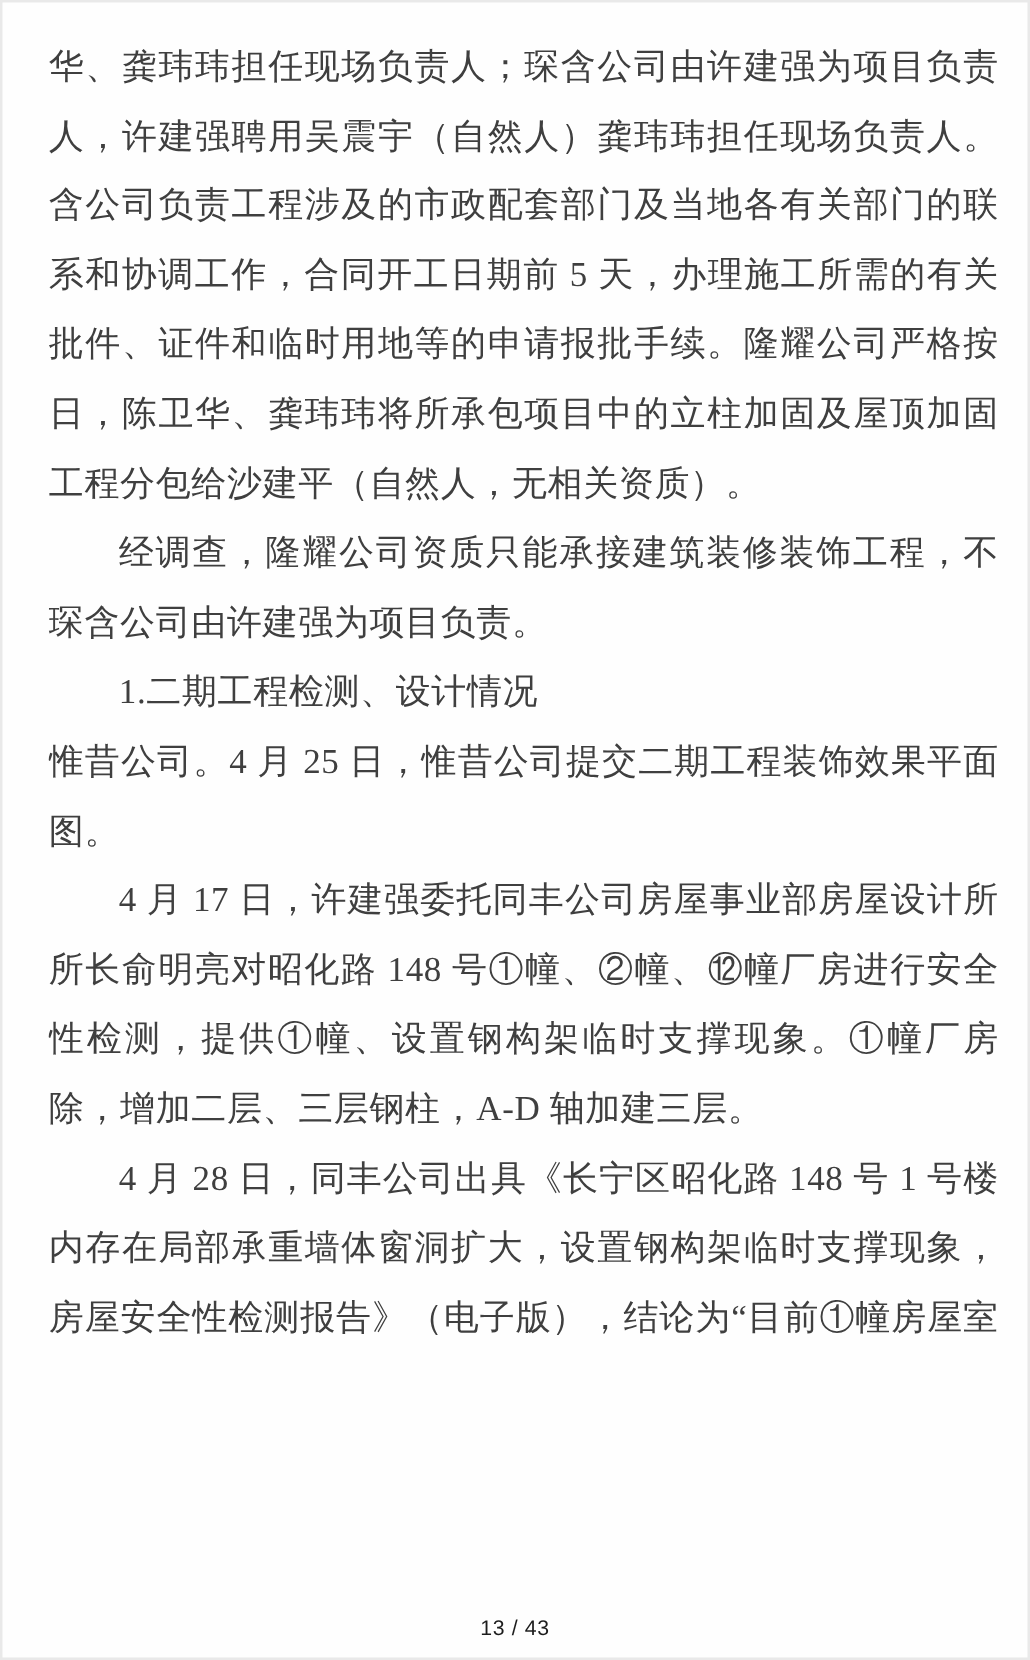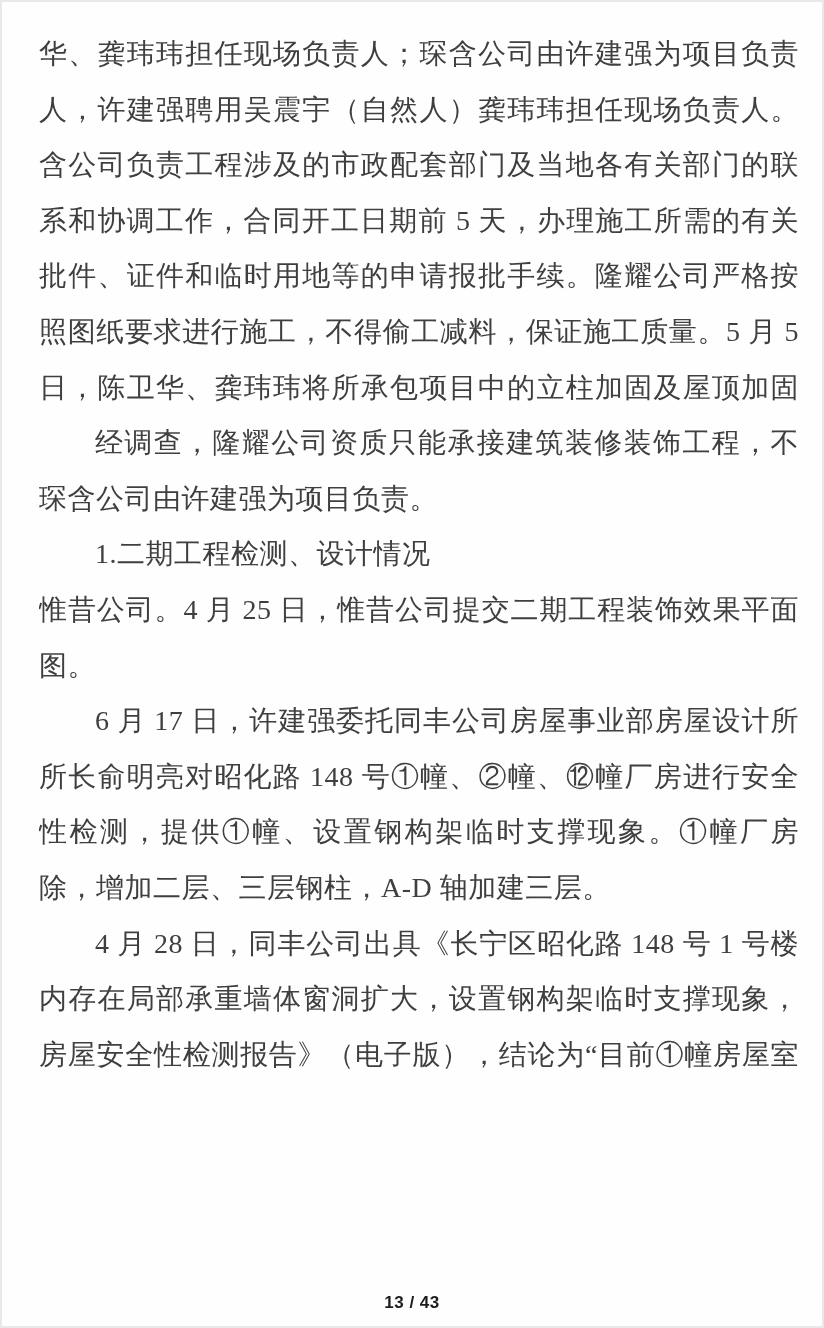--- a/index.html
+++ b/index.html
@@ -44,43 +44,43 @@
   .footer {
     position: absolute;
     left: 0;
     right: 0;
     top: 1291px;
     text-align: center;
   }
   .footer span {
     font-family: "Liberation Sans", "DejaVu Sans", sans-serif;
     font-size: 17px;
-    font-weight: bold;
+    font-weight: normal;
     color: #1c1c1c;
     letter-spacing: 0.5px;
   }
 </style>
 </head>
 <body>
 
 <div class="page">
   <div class="doc-body">
       <div class="line fill">华、龚玮玮担任现场负责人；琛含公司由许建强为项目负责</div>
       <div class="line fill">人，许建强聘用吴震宇（自然人）龚玮玮担任现场负责人。琛</div>
       <div class="line fill">含公司负责工程涉及的市政配套部门及当地各有关部门的联</div>
       <div class="line fill">系和协调工作，合同开工日期前 5 天，办理施工所需的有关</div>
       <div class="line fill">批件、证件和临时用地等的申请报批手续。隆耀公司严格按</div>
-      <div class="line fill">照图纸要求进行施工，不得偷工减料，保证施工质量。5 月 5</div>
       <div class="line fill">日，陈卫华、龚玮玮将所承包项目中的立柱加固及屋顶加固</div>
+      <div class="line">工程分包给沙建平（自然人，无相关资质）。</div>
       <div class="line indent fill">经调查，隆耀公司资质只能承接建筑装修装饰工程，不</div>
       <div class="line">琛含公司由许建强为项目负责。</div>
       <div class="line indent">1.二期工程检测、设计情况</div>
       <div class="line fill">惟昔公司。4 月 25 日，惟昔公司提交二期工程装饰效果平面</div>
       <div class="line">图。</div>
-      <div class="line indent fill">6 月 17 日，许建强委托同丰公司房屋事业部房屋设计所</div>
+      <div class="line indent fill">4 月 17 日，许建强委托同丰公司房屋事业部房屋设计所</div>
       <div class="line fill">所长俞明亮对昭化路 148 号①幢、②幢、⑫幢厂房进行安全</div>
       <div class="line fill">性检测，提供①幢、设置钢构架临时支撑现象。①幢厂房</div>
       <div class="line">除，增加二层、三层钢柱，A-D 轴加建三层。</div>
       <div class="line indent fill">4 月 28 日，同丰公司出具《长宁区昭化路 148 号 1 号楼</div>
       <div class="line fill">内存在局部承重墙体窗洞扩大，设置钢构架临时支撑现象，</div>
       <div class="line fill">房屋安全性检测报告》（电子版），结论为“目前①幢房屋室</div>
     </div>
 
   <div class="footer">
     <span>13 / 43</span>

